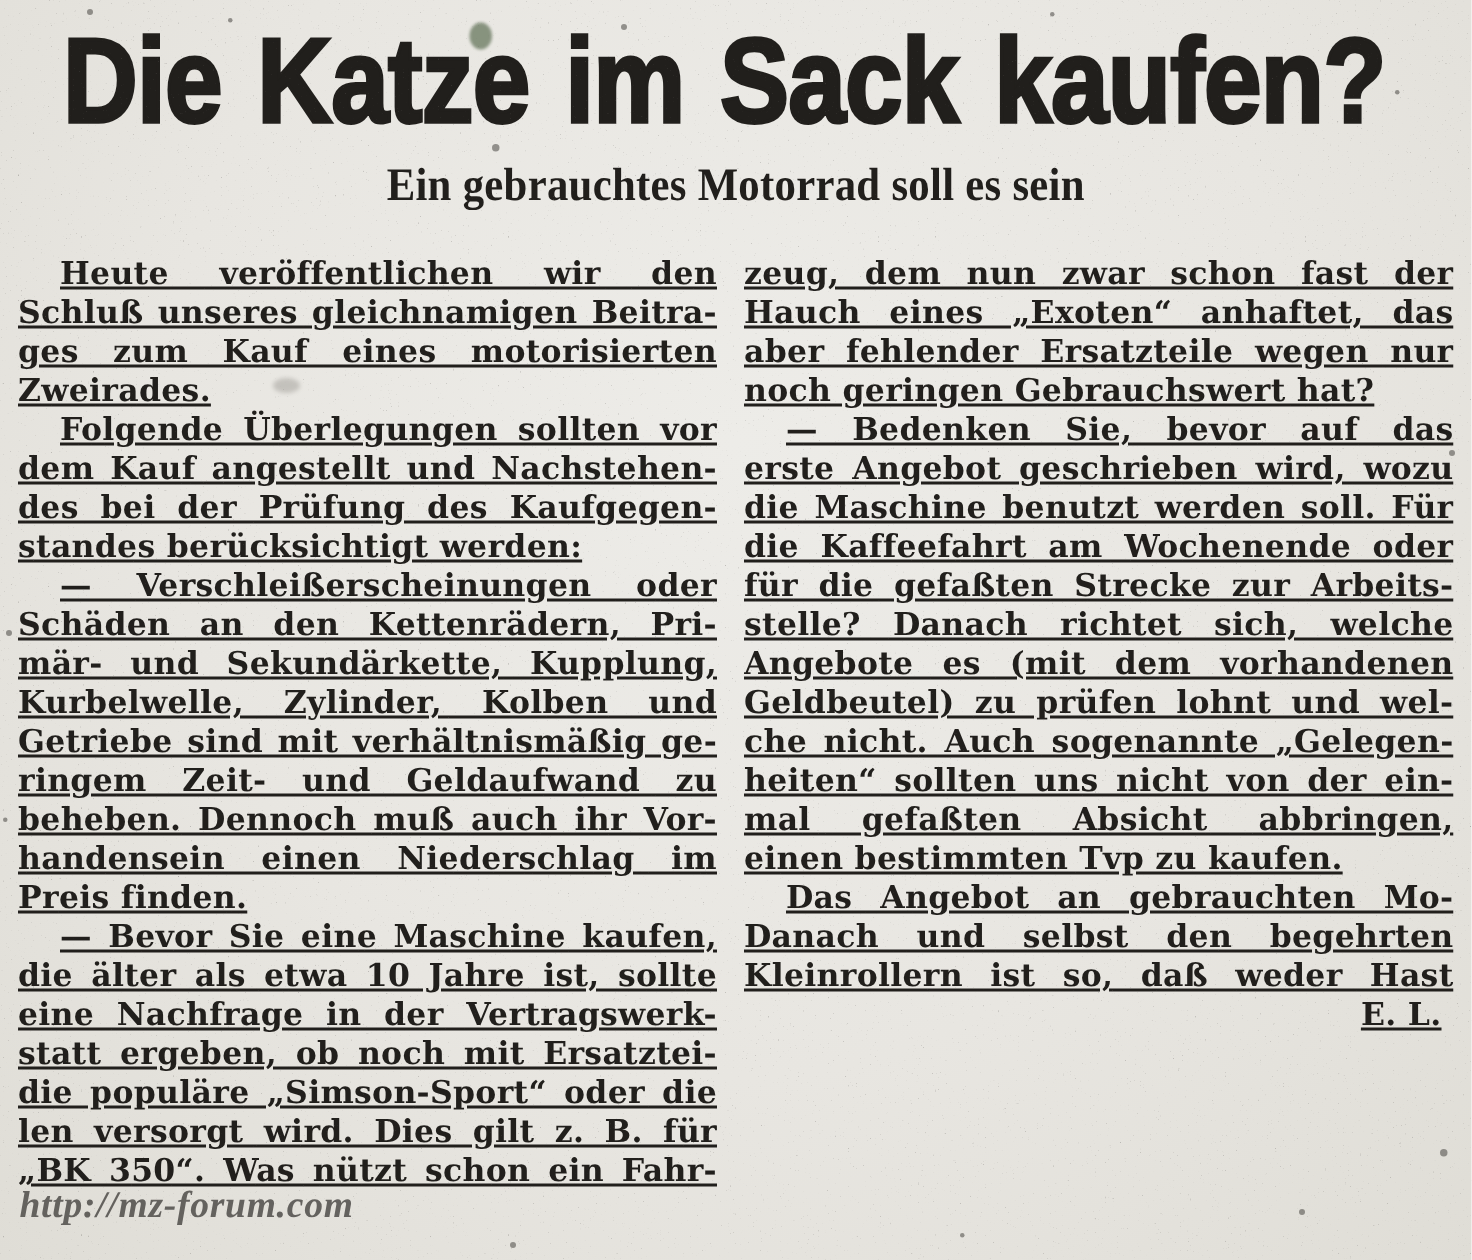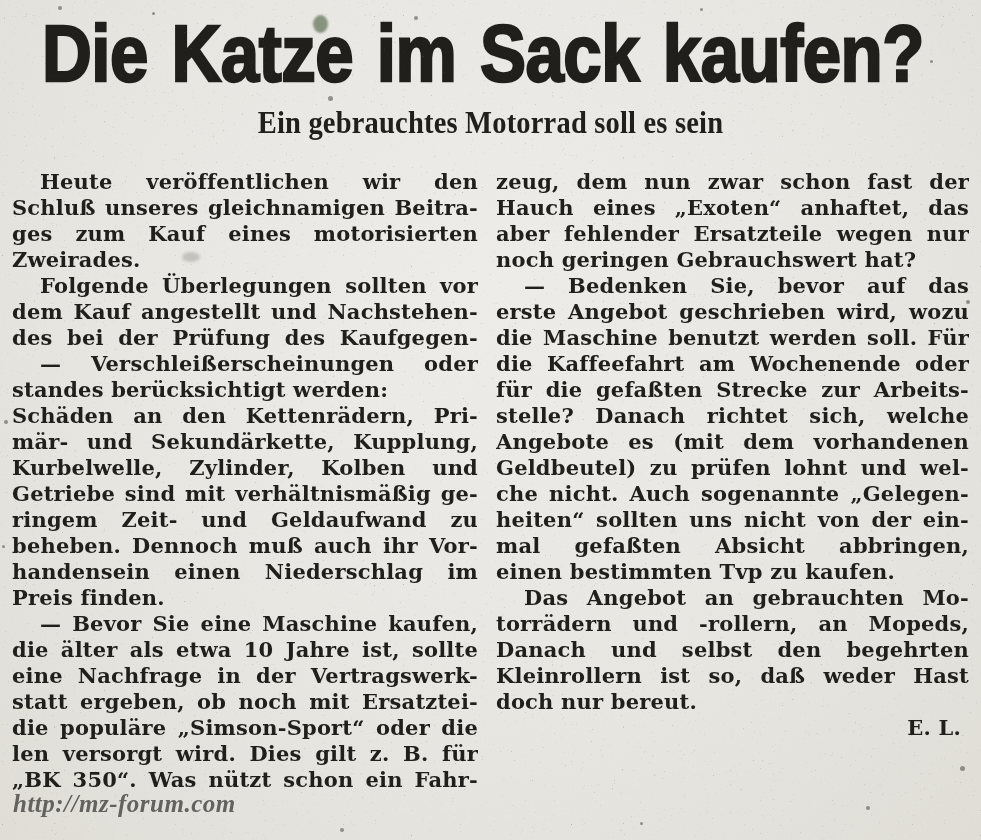--- a/index.html
+++ b/index.html
@@ -27,21 +27,21 @@
     position: absolute; top: 104px; left: 0; width: 100%; margin: 0;
     text-align: center;
     font-family: "Liberation Serif", "DejaVu Serif", serif;
     font-size: 31px; font-weight: bold; line-height: 1.25;
     transform: scaleX(0.92); transform-origin: center top;
     letter-spacing: 0.2px;
   }
 
   .columns {
     position: absolute; top: 169px; left: 12px; width: 957px;
-    display: flex; gap: 18px;
+    display: flex; gap: 18px; text-decoration: underline;
   }
   .col {
     font-size: 21px; font-weight: bold; line-height: 26px;
     letter-spacing: 0.2px;
   }
   .col-left  { width: 466px; }
   .col-right { width: 473px; }
 
   .line {
     height: 26px; overflow: hidden;
@@ -115,22 +115,22 @@
 
   <div class="columns">
     <div class="col col-left">
         <div class="line indent">Heute veröffentlichen wir den</div>
         <div class="line">Schluß unseres gleichnamigen Beitra-</div>
         <div class="line">ges zum Kauf eines motorisierten</div>
         <div class="line plain">Zweirades.</div>
         <div class="line indent">Folgende Überlegungen sollten vor</div>
         <div class="line">dem Kauf angestellt und Nachstehen-</div>
         <div class="line">des bei der Prüfung des Kaufgegen-</div>
+        <div class="line plain">standes berücksichtigt werden:</div>
         <div class="line indent">— Verschleißerscheinungen oder</div>
-        <div class="line plain">standes berücksichtigt werden:</div>
         <div class="line">Schäden an den Kettenrädern, Pri-</div>
         <div class="line">mär- und Sekundärkette, Kupplung,</div>
         <div class="line">Kurbelwelle, Zylinder, Kolben und</div>
         <div class="line">Getriebe sind mit verhältnismäßig ge-</div>
         <div class="line">ringem Zeit- und Geldaufwand zu</div>
         <div class="line">beheben. Dennoch muß auch ihr Vor-</div>
         <div class="line">handensein einen Niederschlag im</div>
         <div class="line plain">Preis finden.</div>
         <div class="line indent">— Bevor Sie eine Maschine kaufen,</div>
         <div class="line">die älter als etwa 10 Jahre ist, sollte</div>
@@ -151,24 +151,22 @@
         <div class="line">die Kaffeefahrt am Wochenende oder</div>
         <div class="line">für die gefaßten Strecke zur Arbeits-</div>
         <div class="line">stelle? Danach richtet sich, welche</div>
         <div class="line">Angebote es (mit dem vorhandenen</div>
         <div class="line">Geldbeutel) zu prüfen lohnt und wel-</div>
         <div class="line">che nicht. Auch sogenannte „Gelegen-</div>
         <div class="line">heiten“ sollten uns nicht von der ein-</div>
         <div class="line">mal gefaßten Absicht abbringen,</div>
         <div class="line plain">einen bestimmten Tvp zu kaufen.</div>
         <div class="line indent">Das Angebot an gebrauchten Mo-</div>
-        <div class="line">torrädern und -rollern, an Mopeds,</div>
         <div class="line">Danach und selbst den begehrten</div>
         <div class="line">Kleinrollern ist so, daß weder Hast</div>
-        <div class="line plain">doch nur bereut.</div>
         <div class="line plain right">E. L.</div>
       </div>
   </div>
 
   <div class="watermark">http://mz-forum.com</div>
 
   <svg class="noise" width="981" height="840" xmlns="http://www.w3.org/2000/svg">
     <filter id="grain">
       <feTurbulence type="fractalNoise" baseFrequency="0.9" numOctaves="2" seed="11" stitchTiles="stitch"></feTurbulence>
       <feColorMatrix type="matrix" values="0 0 0 0 0.15

